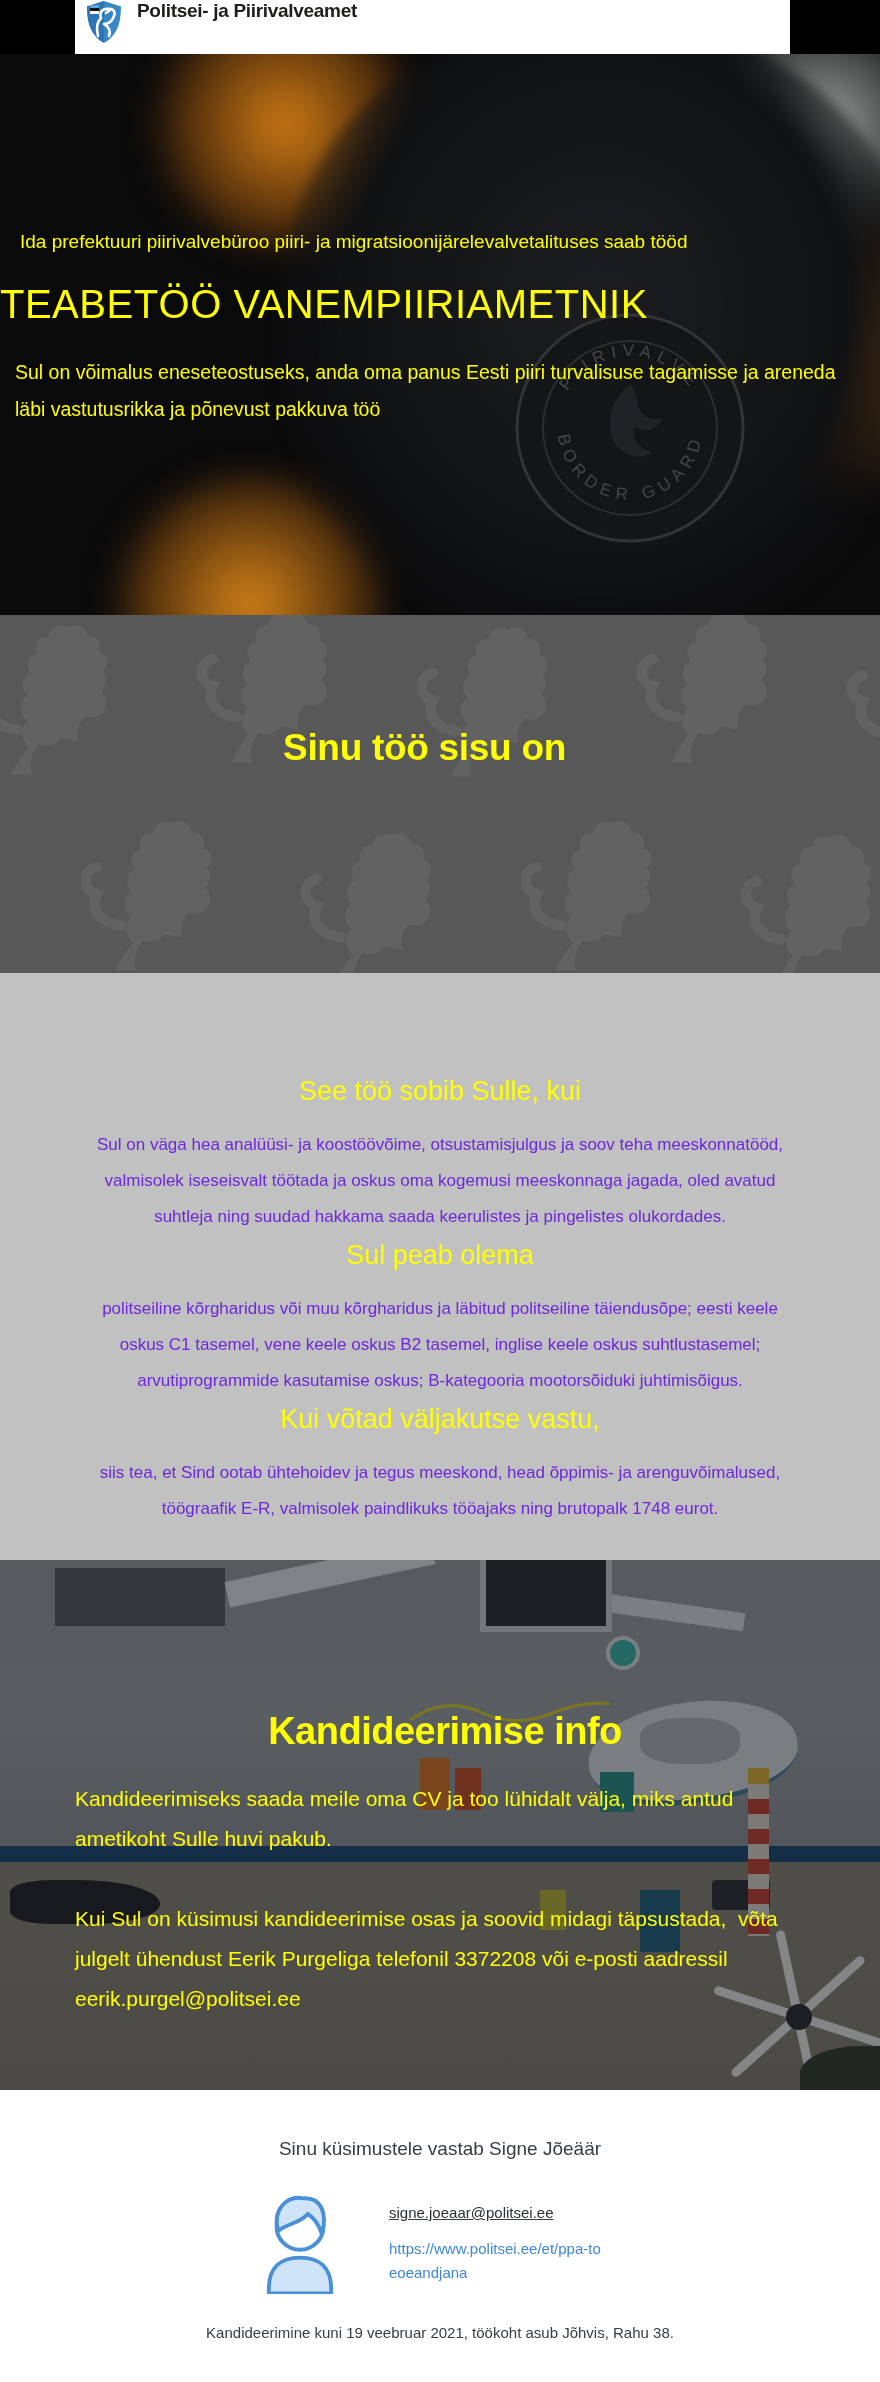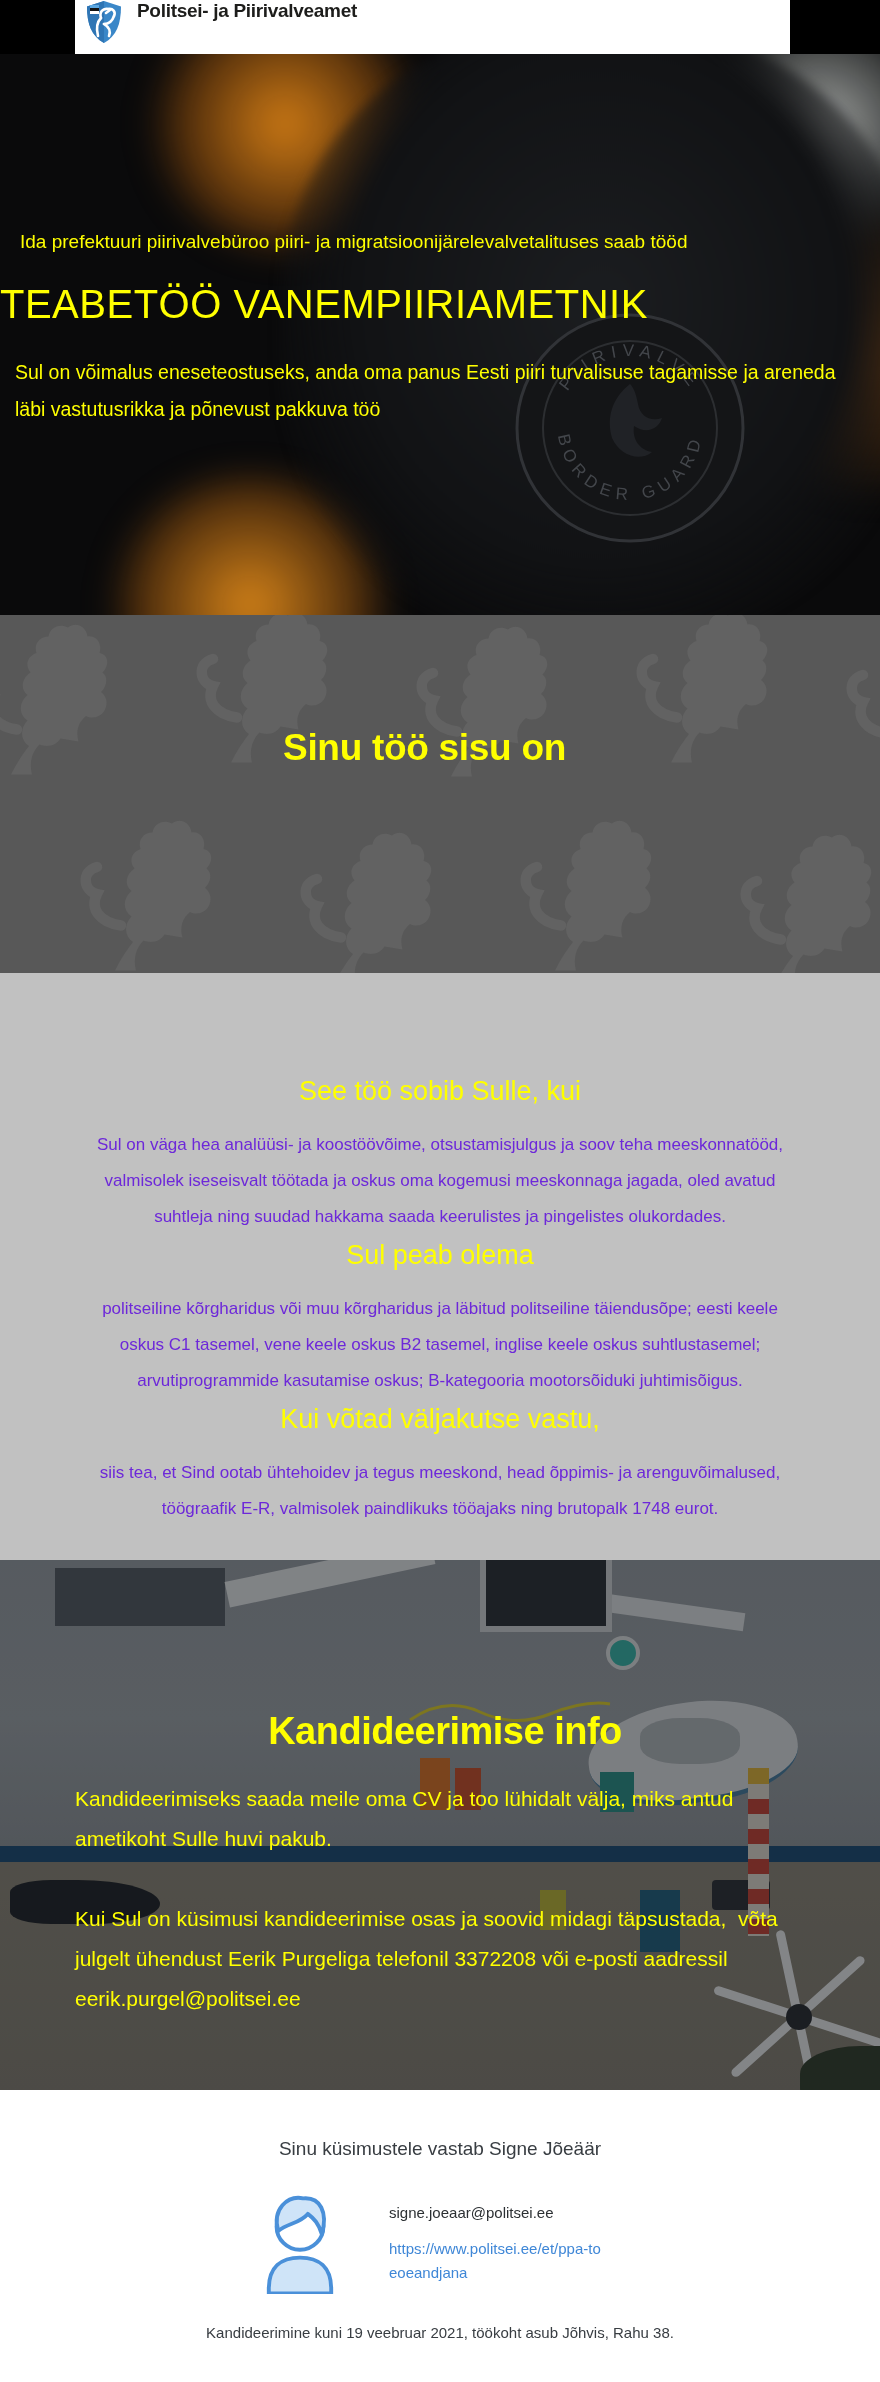--- a/index.html
+++ b/index.html
@@ -83,21 +83,21 @@
   .raft{left:606px;top:76px;width:26px;height:26px;border-radius:50%;background:#3ab3a6;border:4px solid #d8dbdc;}
   .photo-overlay{position:absolute;inset:0;background:rgba(6,9,14,0.44);}
   .apply-content{position:absolute;left:0;top:0;width:880px;box-sizing:border-box;padding:0 65px 0 75px;}
   .apply-heading{margin:150px 0 0;text-align:center;font-size:38px;font-weight:700;letter-spacing:-0.5px;}
   .apply-p{font-size:21px;line-height:40px;margin:26px 0 0;white-space:pre-wrap;}
   .apply-p2{margin-top:40px;}
 
   
   .footer{height:256px;background:#ffffff;color:#383d42;}
   .contact-intro{margin:48px 0 0;text-align:center;font-size:19px;}
-  .contact-row{display:flex;justify-content:center;align-items:flex-start;gap:50px;margin-top:30px;}
+  .contact-row{display:flex;justify-content:center;align-items:flex-start;gap:50px;margin-top:30px;text-decoration:underline;}
   .contact-texts{width:230px;padding-top:14px;}
   .contact-email{font-size:15px;color:#2c3033;margin:0;}
   .contact-link{display:inline-block;font-size:15px;line-height:24px;color:#3f87d7;text-decoration:none;
     margin-top:16px;width:220px;word-break:break-all;}
   .deadline{margin:26px 0 0;text-align:center;font-size:15px;}
 </style>
 </head>
 <body>
 
 <div class="section header">

